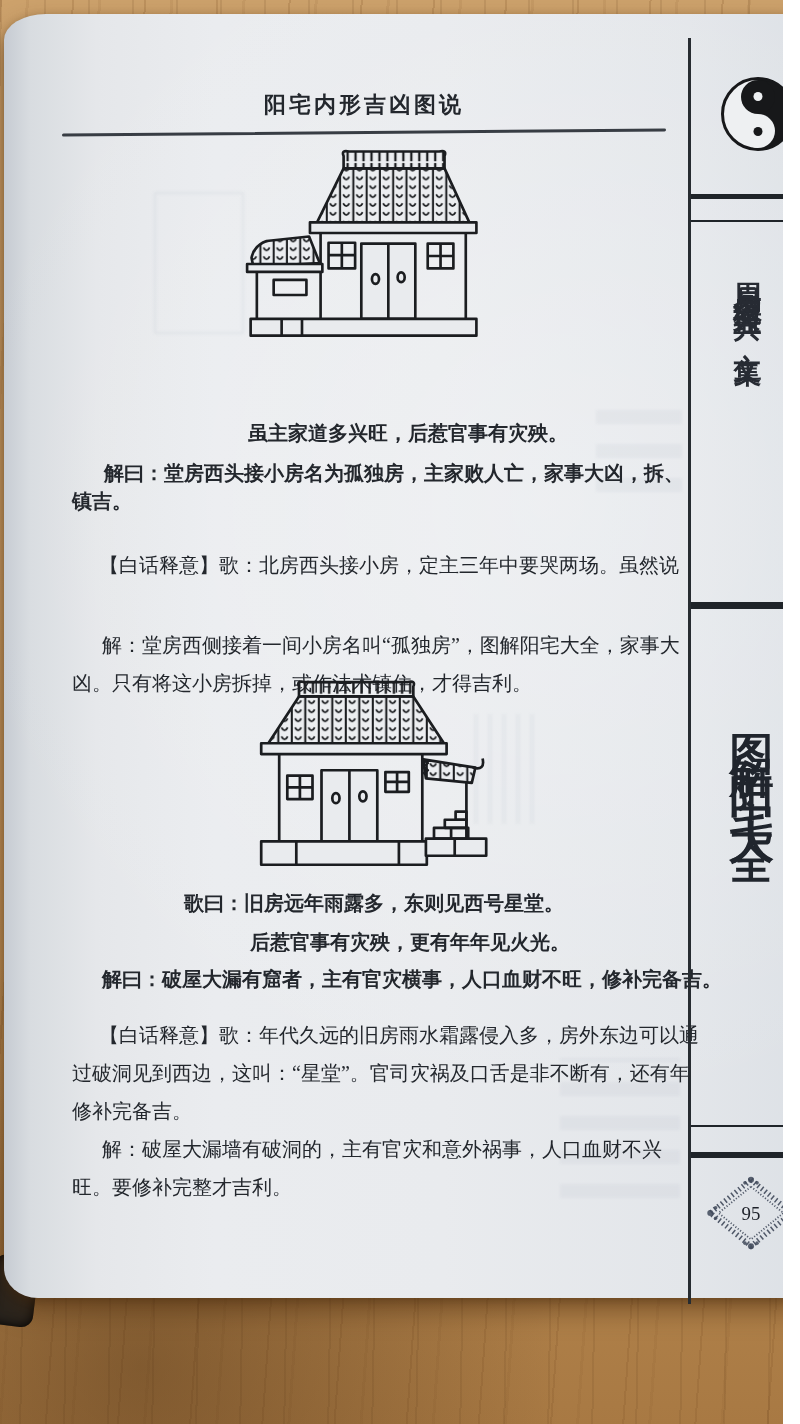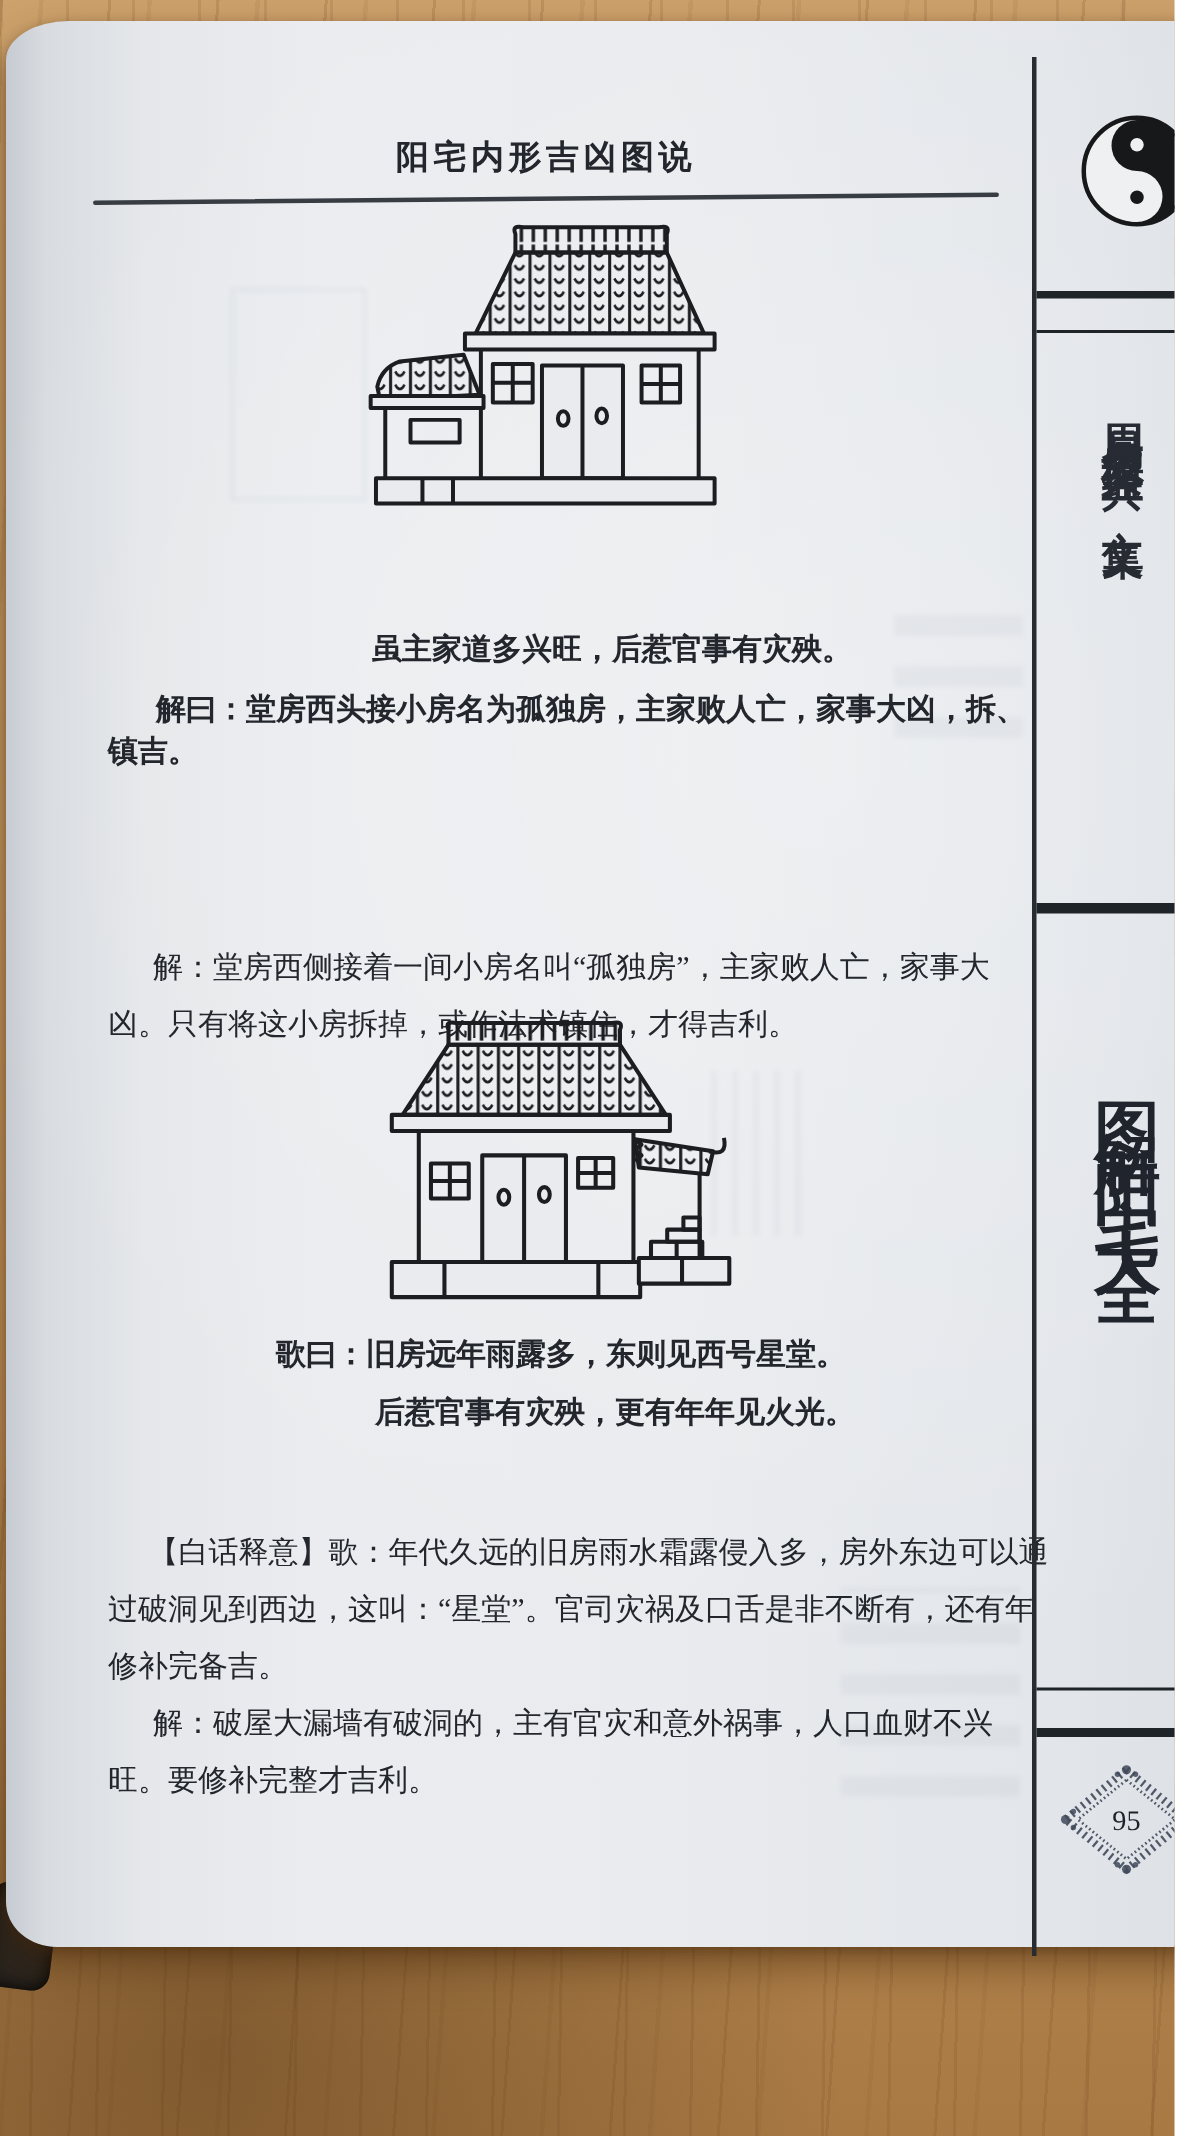--- a/index.html
+++ b/index.html
@@ -102,21 +102,22 @@
         <path d="M28,140 V193"></path>
         <rect x="47" y="149" width="37" height="17"></rect>
         <rect x="21" y="193" width="255" height="19" fill="#e9ebee"></rect>
         <path d="M56,193 V212 M79,193 V212"></path>
       </g>
     </svg>
 
     <div class="line b7" style="top:402px;padding-left:176px">虽主家道多兴旺，后惹官事有灾殃。</div>
     <div class="line b7" style="top:442px;padding-left:32px">解曰：堂房西头接小房名为孤独房，主家败人亡，家事大凶，拆、</div>
     <div class="line b7" style="top:470px;padding-left:0">镇吉。</div>
-    <div class="line b5" style="top:614px;padding-left:30px">解：堂房西侧接着一间小房名叫“孤独房”，主家败人亡，家事大</div>
+    <div class="line b5" style="top:534px;padding-left:27px">【白话释意】歌：北房西头接小房，定主三年中要哭两场。虽然说</div>
+    <div class="line b5" style="top:614px;padding-left:30px">解：堂房西侧接着一间小房名叫“孤独房”，图解阳宅大全，家事大</div>
     <div class="line b5" style="top:652px;padding-left:0">凶。只有将这小房拆掉，或作法术镇住，才得吉利。</div>
 
     <svg class="house h2" viewBox="0 0 280 215">
       <g stroke="#1b1d20" stroke-width="3" fill="none" stroke-linejoin="round">
         <path d="M70,18 H197 L231,70 H36 Z" fill="url(#tiles)"></path>
         <path d="M70,18 V7 Q67,0 76,2 H191 Q200,0 197,7 V18 Z" fill="url(#ridgep)"></path>
         <rect x="28" y="70" width="206" height="12" fill="#e9ebee"></rect>
         <path d="M48,82 V179 M207,82 V179"></path>
         <rect x="57" y="106" width="28" height="26"></rect>
         <path d="M71,106 V132 M57,119 H85"></path>
@@ -136,20 +137,21 @@
         <rect x="232" y="155" width="24" height="9"></rect>
         <rect x="220" y="164" width="38" height="12"></rect>
         <path d="M239,164 V176"></path>
         <rect x="211" y="176" width="67" height="19" fill="#e9ebee"></rect>
         <path d="M243,176 V195"></path>
       </g>
     </svg>
 
     <div class="line b7" style="top:872px;padding-left:112px">歌曰：旧房远年雨露多，东则见西号星堂。</div>
     <div class="line b7" style="top:911px;padding-left:178px">后惹官事有灾殃，更有年年见火光。</div>
+    <div class="line b7" style="top:948px;padding-left:30px">解曰：破屋大漏有窟者，主有官灾横事，人口血财不旺，修补完备吉。</div>
     <div class="line b5" style="top:1004px;padding-left:27px">【白话释意】歌：年代久远的旧房雨水霜露侵入多，房外东边可以通</div>
     <div class="line b5" style="top:1042px;padding-left:0">过破洞见到西边，这叫：“星堂”。官司灾祸及口舌是非不断有，还有年</div>
     <div class="line b5" style="top:1080px;padding-left:0">修补完备吉。</div>
     <div class="line b5" style="top:1118px;padding-left:30px">解：破屋大漏墙有破洞的，主有官灾和意外祸事，人口血财不兴</div>
     <div class="line b5" style="top:1156px;padding-left:0">旺。要修补完整才吉利。</div>
 
     <div class="sidebar-line"></div>
 
     <div class="yinyang">
       <i class="yy-top"></i>

